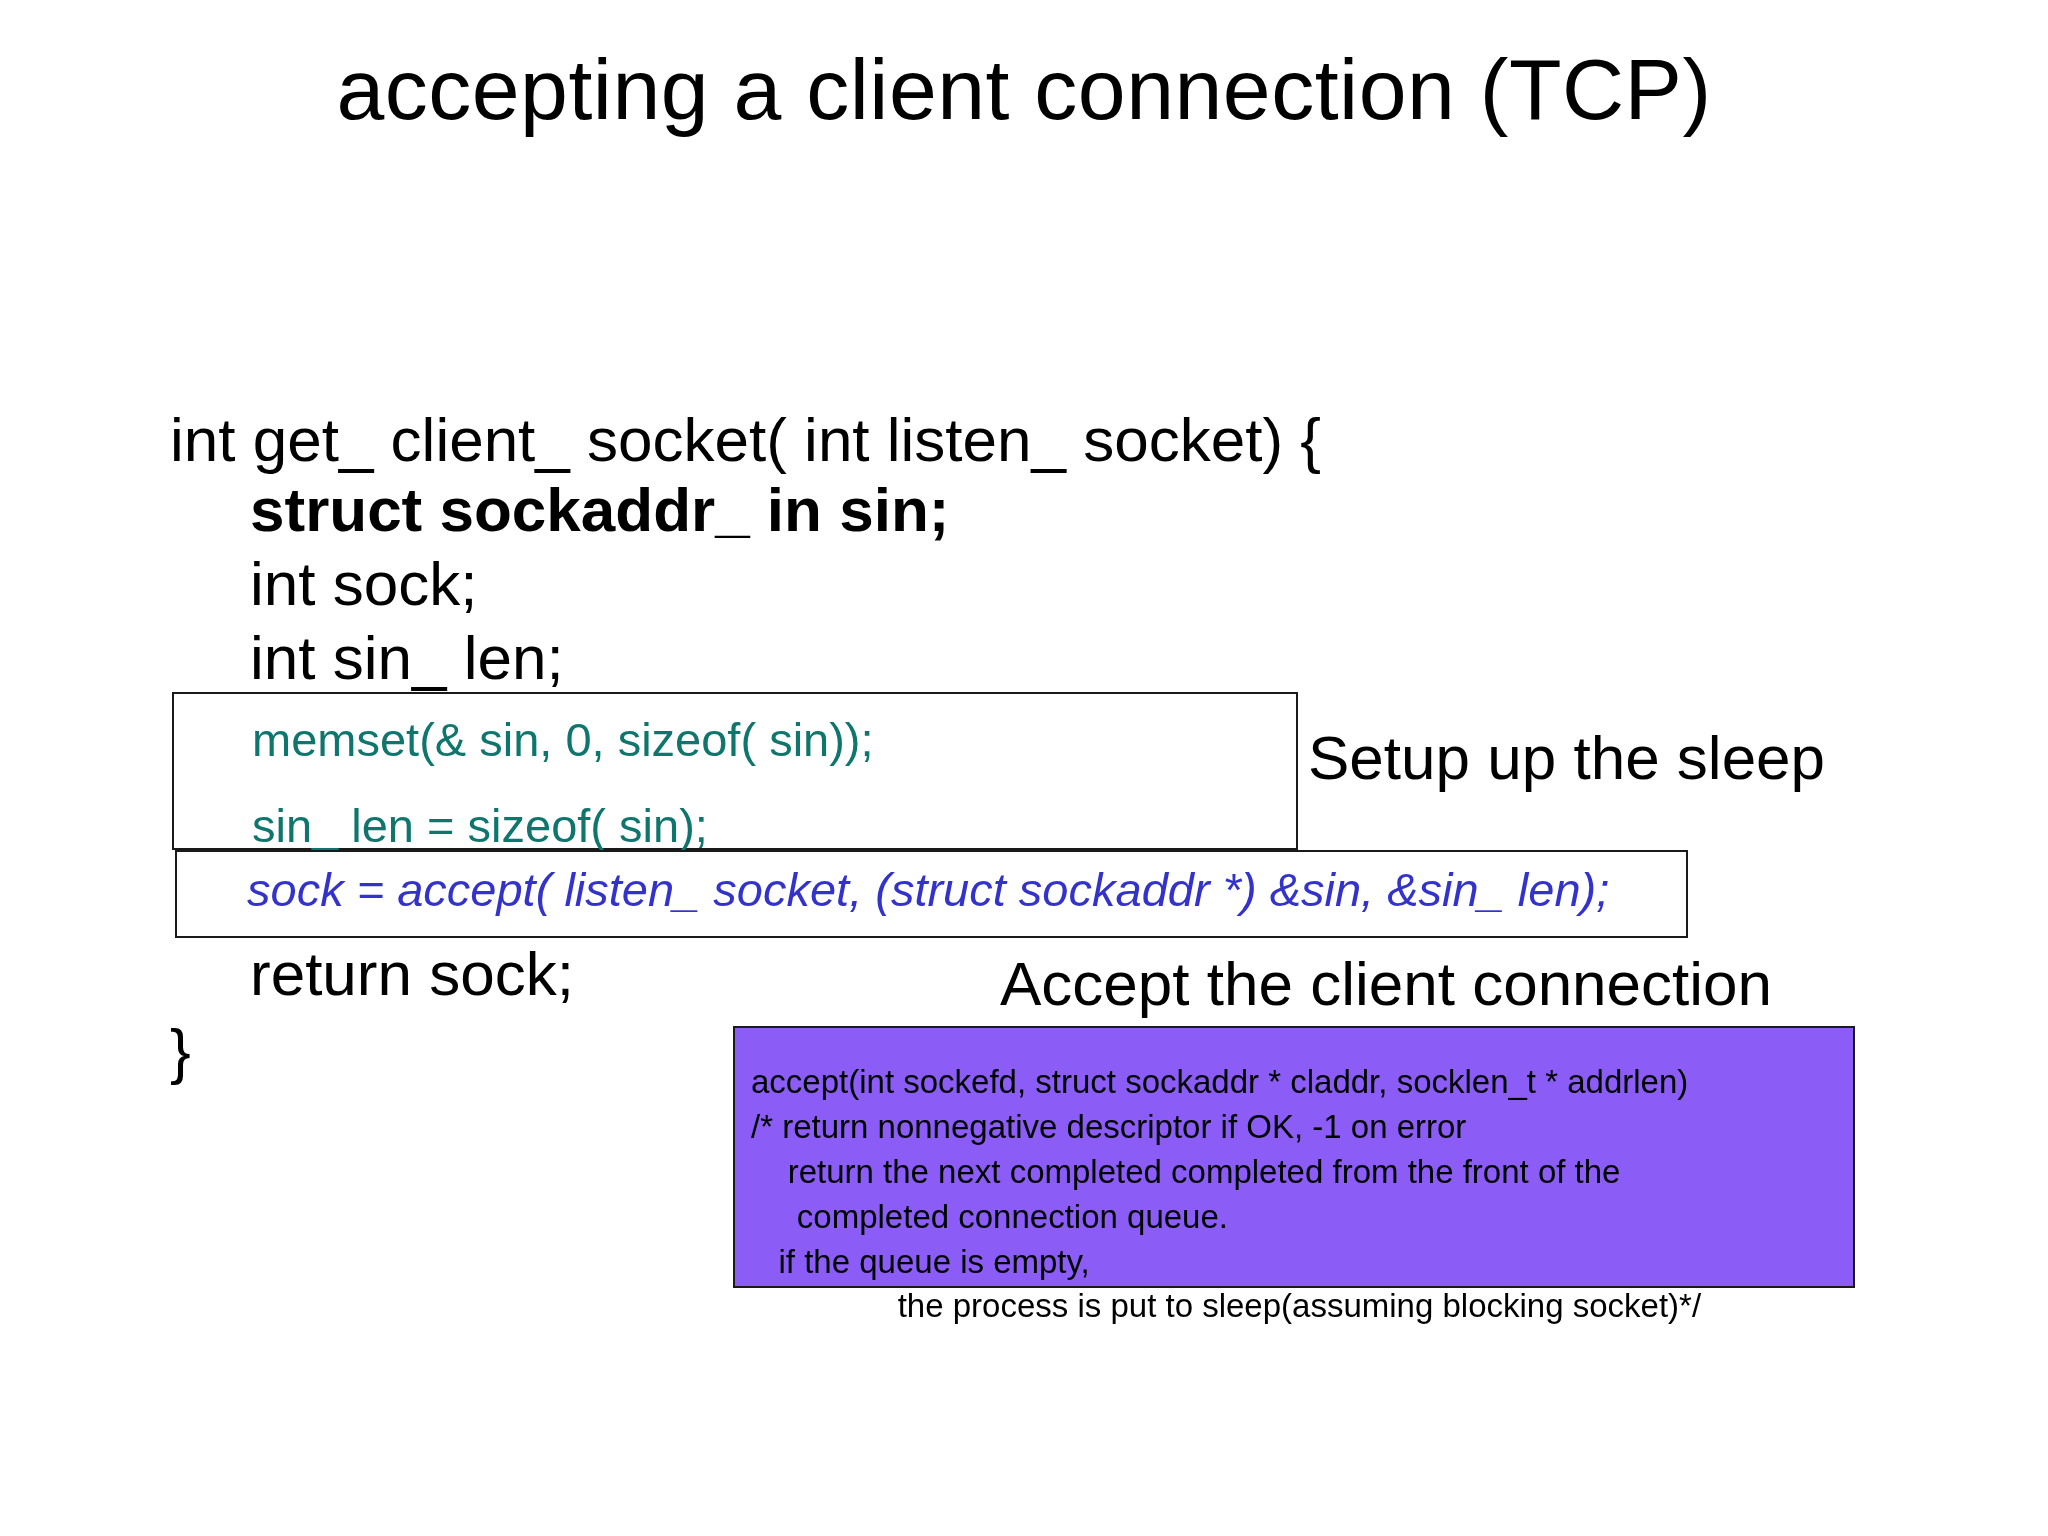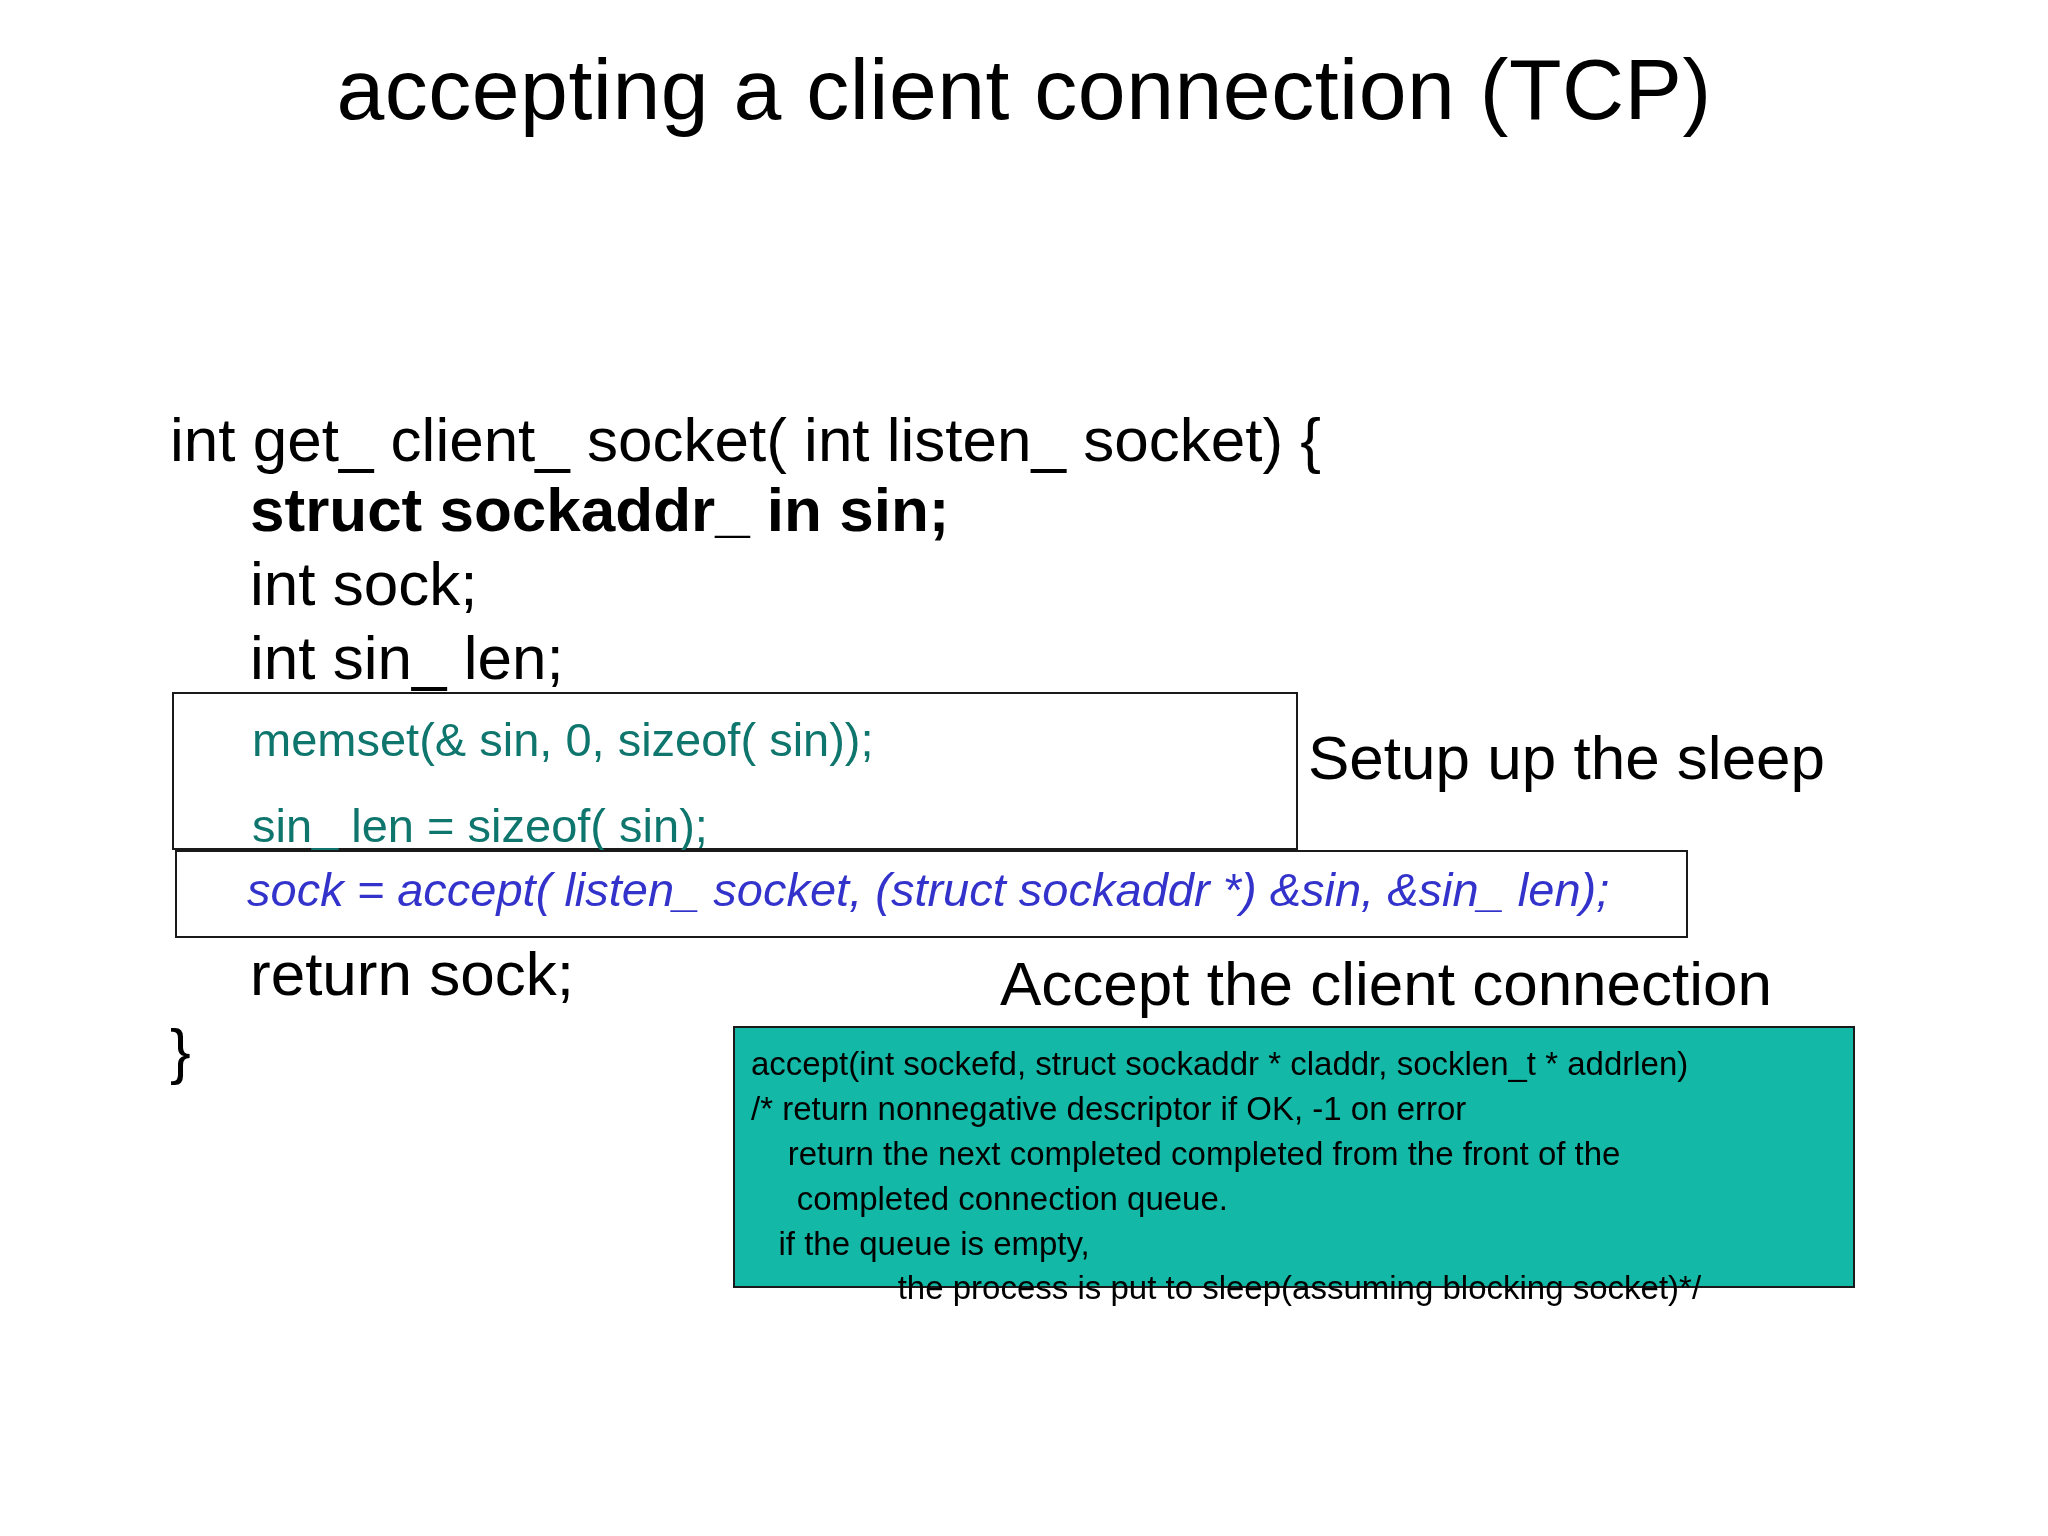--- a/index.html
+++ b/index.html
@@ -92,24 +92,24 @@
   #annotation-setup { left: 1308px; top: 722px; }
   #annotation-accept { left: 1000px; top: 948px; }
 
   
   #yellow-callout {
     position: absolute;
     left: 733px;
     top: 1026px;
     width: 1122px;
     height: 262px;
-    background: #14b8a6;
+    background: #8b5cf6;
     border: 2px solid #1a1a1a;
     box-sizing: border-box;
-    padding: 14px 0 0 16px;
+    padding: 32px 0 0 16px;
     font-size: 33px;
     line-height: 1.36;
     color: #000000;
   }
   .callout-line {
     white-space: pre;
     font-family: "Liberation Sans", sans-serif;
   }
 </style>
 </head>

